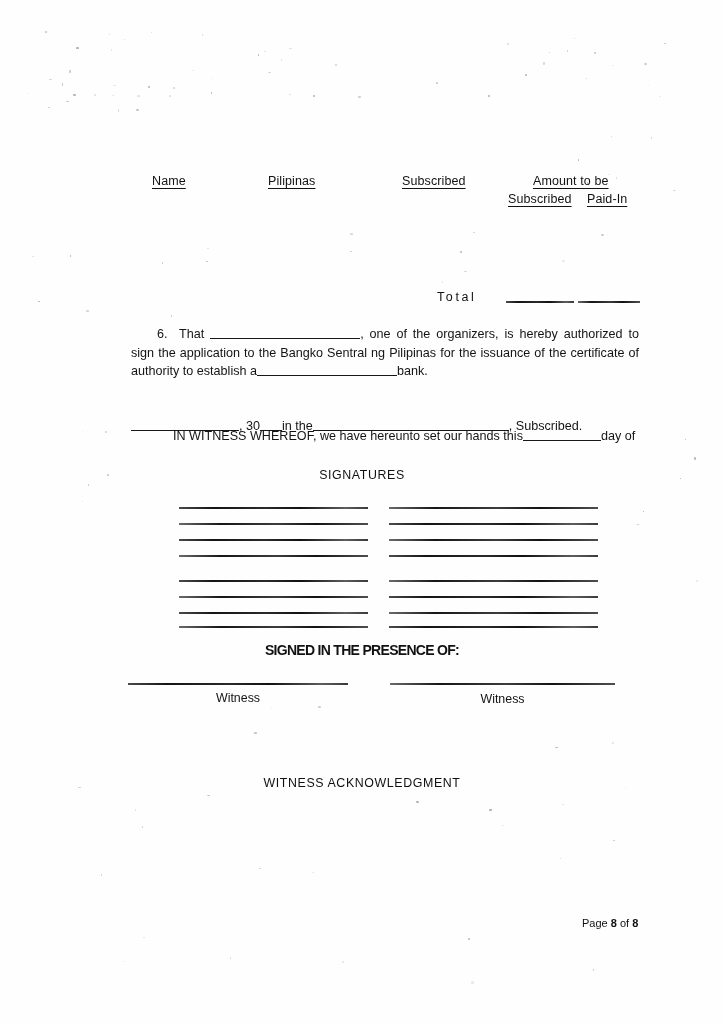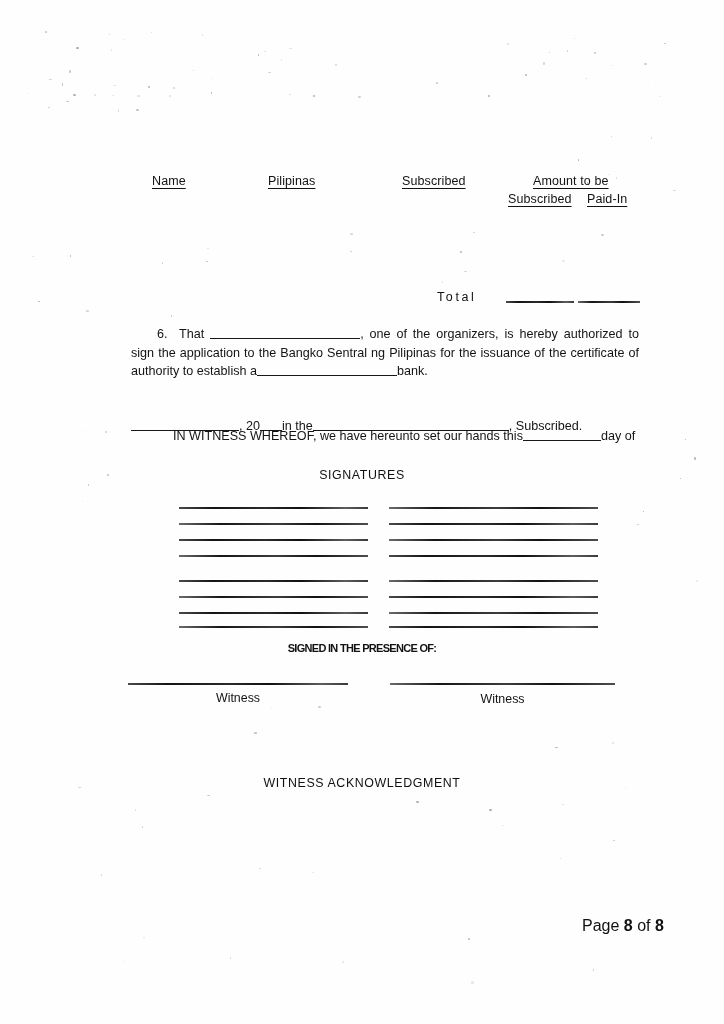--- a/index.html
+++ b/index.html
@@ -88,33 +88,33 @@
 
   
   .caption {
     position: absolute;
     font-size: 12.6px;
     color: #111111;
     text-align: center;
     width: 100%;
     left: 0;
   }
-  .caption.tight { letter-spacing: -0.7px; font-weight: 600; font-size: 11px;}
+  .caption.tight { letter-spacing: -0.7px; font-weight: 600; font-size: 14px;}
   .caption.spaced { letter-spacing: .6px; font-size: 12.4px; }
 
   .witness-label {
     position: absolute;
     font-size: 12.4px;
     color: #131313;
     text-align: center;
   }
 
   .footer {
     position: absolute;
-    font-size: 16px;
+    font-size: 11px;
     color: #111111;
   }
   .footer b { font-weight: 700; }
 </style>
 </head>
 <body>
 
 <div id="page">
 
   <div class="abs hdr" style="left:152px; top:174px;">Name</div>
@@ -138,21 +138,21 @@
     <span style="display:inline-block; width:26px;"></span><span>6.</span>&nbsp;
     <span>That</span>
     <span class="blank" style="width:150px;"></span><span>, one of the organizers, is hereby authorized to sign the application to the Bangko Sentral ng Pilipinas for the issuance of the certificate of authority to establish a</span><span class="blank" style="width:140px;"></span><span>bank.</span>
   </div>
 
   <div class="para" style="left:131px; top:399px; width:508px;margin-top:28px;">
     <span style="display:inline-block; width:42px;"></span><span>IN WITNESS WHEREOF, we have hereunto set our hands this</span><span class="blank" style="width:78px;"></span><span>day of</span>
   </div>
 
   <div class="para" style="left:131px; top:417px; width:508px;">
-    <span class="blank" style="width:108px;"></span><span>, 20</span><span class="blank" style="width:22px;"></span><span>in the</span><span class="blank" style="width:196px;"></span><span>, Subscribed.</span>
+    <span class="blank" style="width:108px;"></span><span>, 30</span><span class="blank" style="width:22px;"></span><span>in the</span><span class="blank" style="width:196px;"></span><span>, Subscribed.</span>
   </div>
 
   <div class="caption spaced" style="top:468px;">SIGNATURES</div>
 
   <div class="rule fade" style="left:179px; top:507px; width:189px;"></div>
   <div class="rule fade2" style="left:179px; top:523px; width:189px;"></div>
   <div class="rule fade" style="left:179px; top:539px; width:189px;"></div>
   <div class="rule fade2" style="left:179px; top:555px; width:189px;"></div>
   <div class="rule fade" style="left:179px; top:580px; width:189px;"></div>
   <div class="rule fade2" style="left:179px; top:596px; width:189px;"></div>

